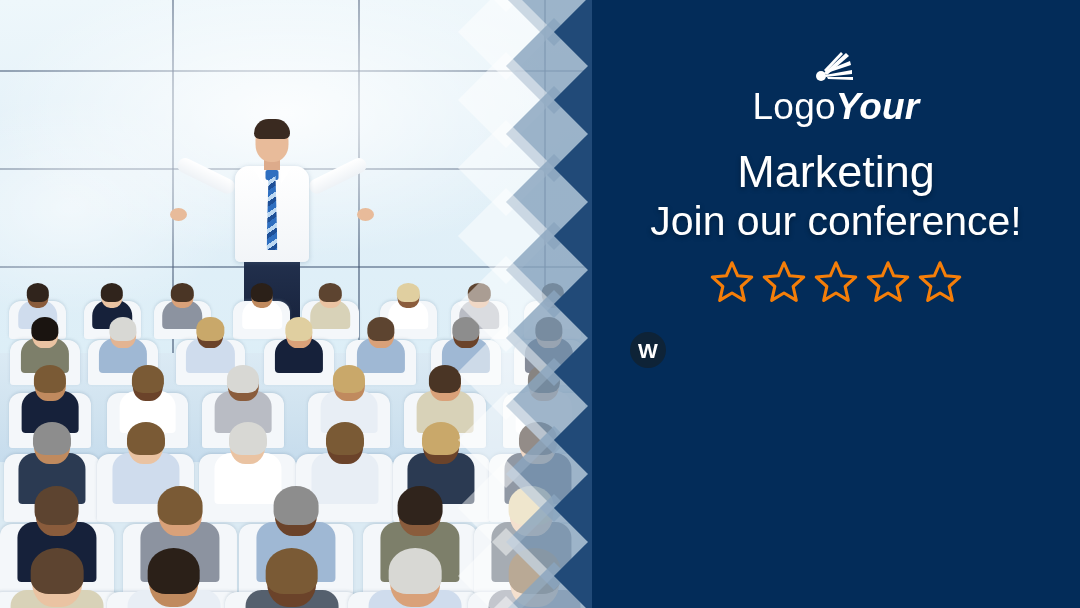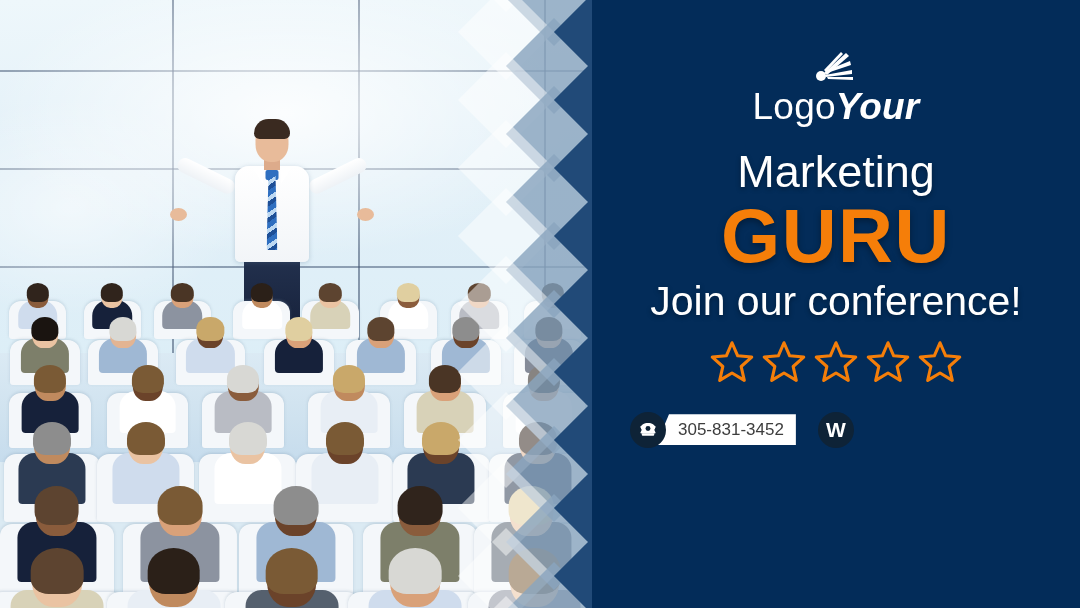--- a/index.html
+++ b/index.html
@@ -516,21 +516,20 @@
             <path d="M15 27 L41 27 L41 30 L16 29 Z"></path>
           </g>
         </svg>
         <div class="logo-text">
           <span class="logo-your">Logo</span><span class="logo-logo">Your</span>
         </div>
       </div>
 
       <div class="headline">
         <div class="h-marketing">Marketing</div>
-        <div class="h-guru">GURU</div>
         <div class="h-sub">Join our conference!</div>
       </div>
 
       <div class="stars" id="stars">
           <svg class="star" viewBox="0 0 48 48">
             <polygon points="24,3 30.2,17.2 45.5,18.6 34,28.9 37.4,44 24,36 10.6,44 14,28.9 2.5,18.6 17.8,17.2" fill="none" stroke="#f57e09" stroke-width="3.4" stroke-linejoin="round"></polygon>
           </svg>
           <svg class="star" viewBox="0 0 48 48">
             <polygon points="24,3 30.2,17.2 45.5,18.6 34,28.9 37.4,44 24,36 10.6,44 14,28.9 2.5,18.6 17.8,17.2" fill="none" stroke="#f57e09" stroke-width="3.4" stroke-linejoin="round"></polygon>
           </svg>
@@ -540,32 +539,20 @@
           <svg class="star" viewBox="0 0 48 48">
             <polygon points="24,3 30.2,17.2 45.5,18.6 34,28.9 37.4,44 24,36 10.6,44 14,28.9 2.5,18.6 17.8,17.2" fill="none" stroke="#f57e09" stroke-width="3.4" stroke-linejoin="round"></polygon>
           </svg>
           <svg class="star" viewBox="0 0 48 48">
             <polygon points="24,3 30.2,17.2 45.5,18.6 34,28.9 37.4,44 24,36 10.6,44 14,28.9 2.5,18.6 17.8,17.2" fill="none" stroke="#f57e09" stroke-width="3.4" stroke-linejoin="round"></polygon>
           </svg>
         </div>
 
       <div class="contact-row">
 
-        <div class="contact-item">
-          <span class="c-icon">
-            <svg width="22" height="22" viewBox="0 0 24 24" fill="#ffffff">
-              <path d="M12 4.4c-4.3 0-7.8 1.9-7.8 5.1 0 1 .4 1.7 1 2.2l-1.4 3.1c-.2.5.1.9.6.9h15.2c.5 0 .8-.4.6-.9l-1.4-3.1c.6-.5 1-1.2 1-2.2 0-3.2-3.5-5.1-7.8-5.1z"></path>
-              <circle cx="12" cy="10.3" r="2.7" fill="#0e2337"></circle>
-              <rect x="5.2" y="15.6" width="13.6" height="2.6" rx="1.1"></rect>
-              <rect x="3.6" y="7.4" width="3.4" height="2" rx="1" transform="rotate(-18 5.3 8.4)"></rect>
-              <rect x="17" y="7.4" width="3.4" height="2" rx="1" transform="rotate(18 18.7 8.4)"></rect>
-            </svg>
-          </span>
-          <span class="c-field phone skew">305-831-3452</span>
-        </div>
 
         <div class="contact-item">
           <span class="c-icon">
             <span class="wglyph">W</span>
           </span>
         </div>
 
       </div>
 
     </div>

